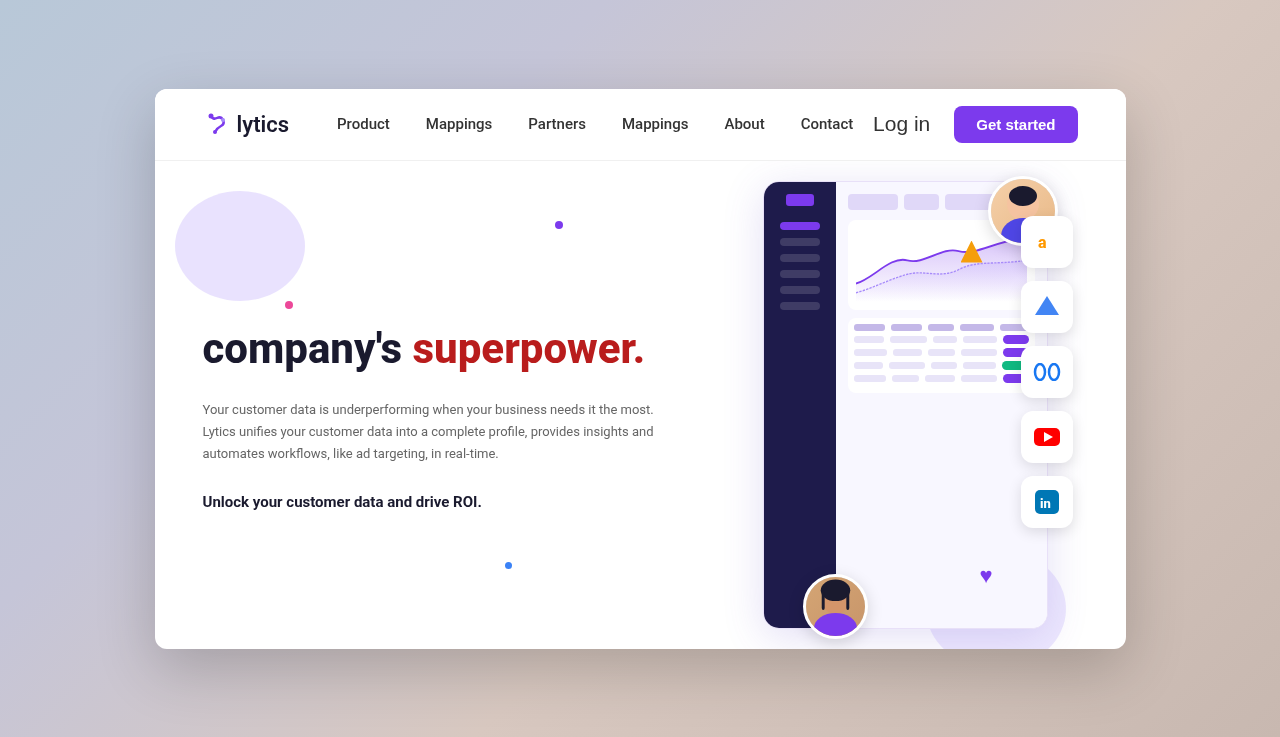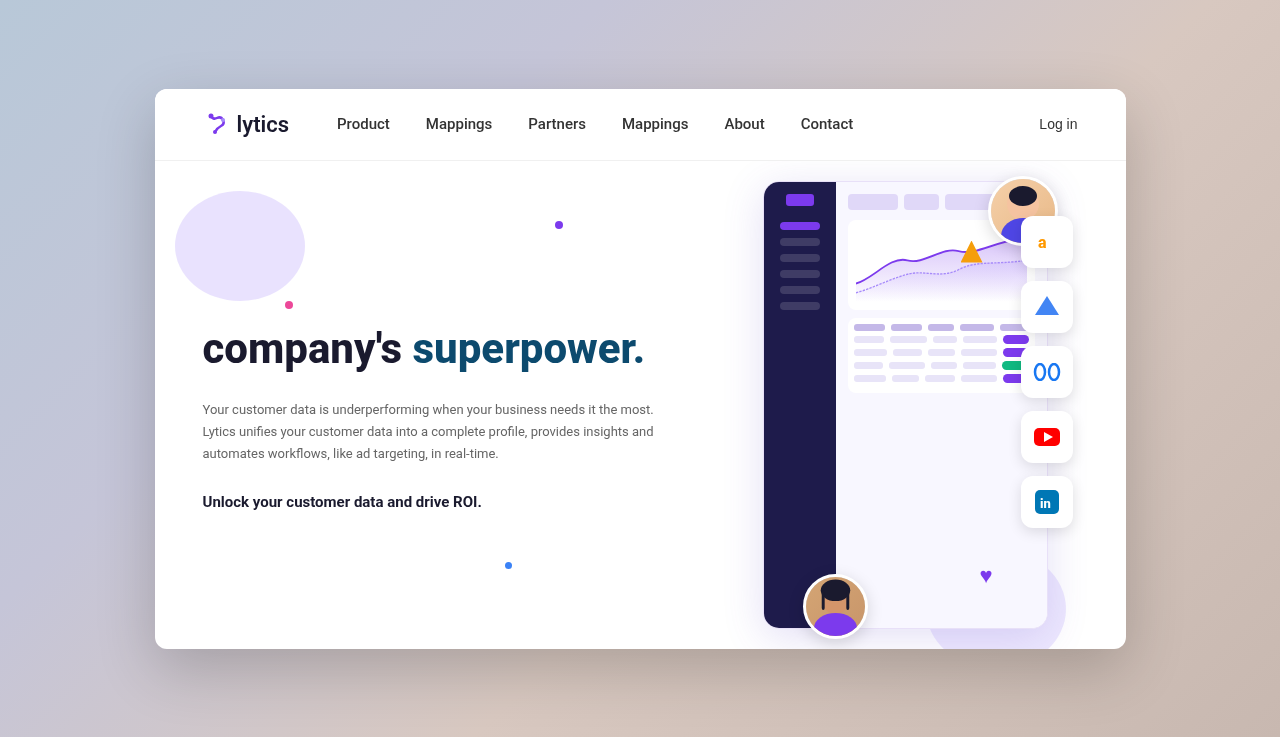--- a/index.html
+++ b/index.html
@@ -70,21 +70,21 @@
       cursor: pointer;
     }
 
     .nav-right {
       display: flex;
       align-items: center;
       gap: 24px;
     }
 
     .btn-login {
-      font-size: 14px;
+      font-size: 21px;
       color: #333;
       background: none;
       border: none;
       cursor: pointer;
       font-weight: 500;
     }
 
     .btn-get-started {
       background: #7c3aed;
       color: #fff;
@@ -162,21 +162,21 @@
 
     .hero-title {
       font-size: 42px;
       font-weight: 800;
       color: #1a1a2e;
       line-height: 1.2;
       margin-bottom: 24px;
     }
 
     .hero-title .accent {
-      color: #0c4a6e;
+      color: #b91c1c;
       margin-top: 20px;
     }
 
     .hero-subtitle {
       font-size: 13px;
       color: #666;
       line-height: 1.7;
       max-width: 460px;
       margin-bottom: 28px;
     }
@@ -470,20 +470,21 @@
       <a class="nav-link" href="#">Product</a>
       <a class="nav-link" href="#">Mappings</a>
       <a class="nav-link" href="#">Partners</a>
       <a class="nav-link" href="#">Mappings</a>
       <a class="nav-link" href="#">About</a>
       <a class="nav-link" href="#">Contact</a>
     </div>
 
     <div class="nav-right">
       <button class="btn-login">Log in</button>
+      <button class="btn-get-started">Get started</button>
     </div>
   </nav>
 
   <div class="main-content">
 
     <div class="blob-top-left"></div>
     <div class="blob-bottom-right"></div>
 
     <div class="dot-purple-small" style="top:60px;left:400px;"></div>
     <div class="dot-pink" style="top:140px;left:130px;"></div>

